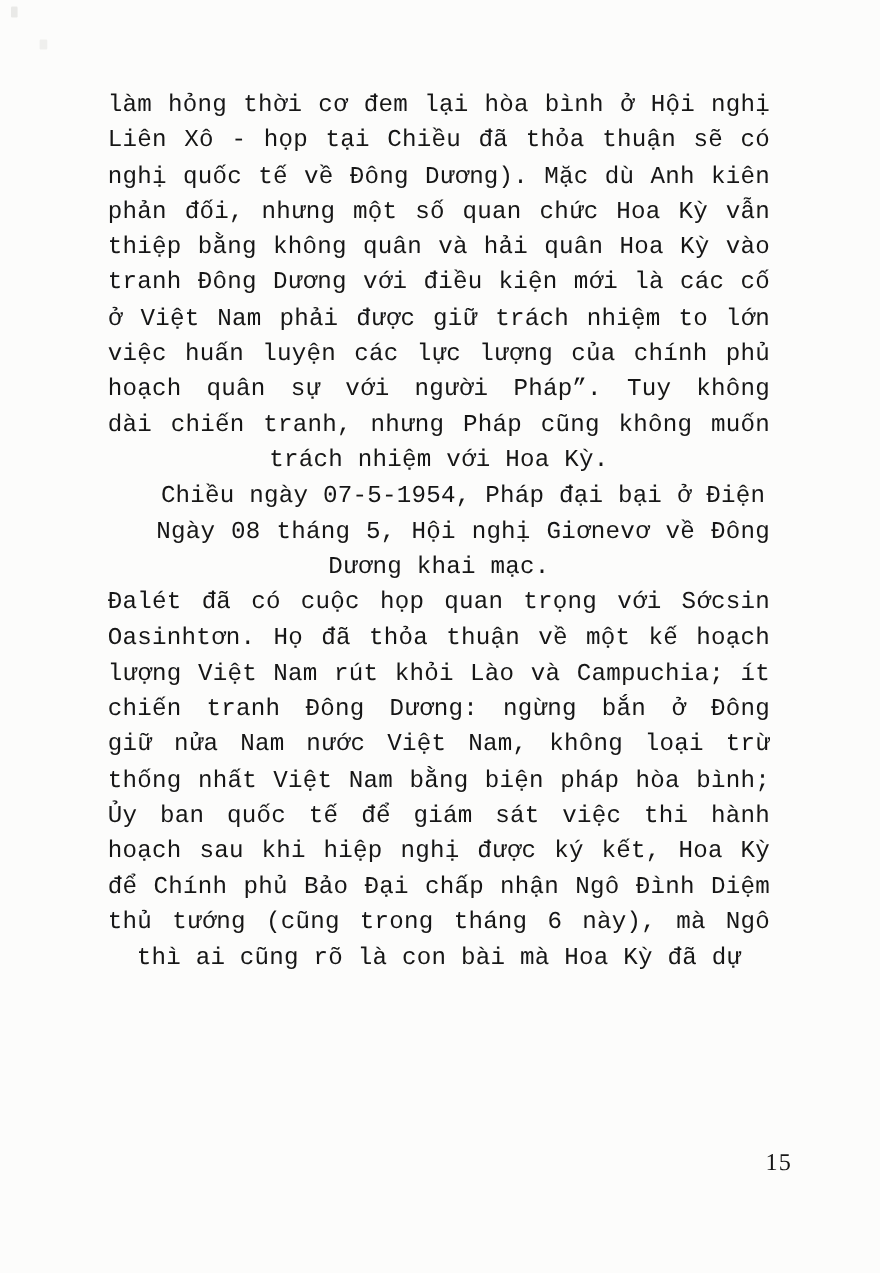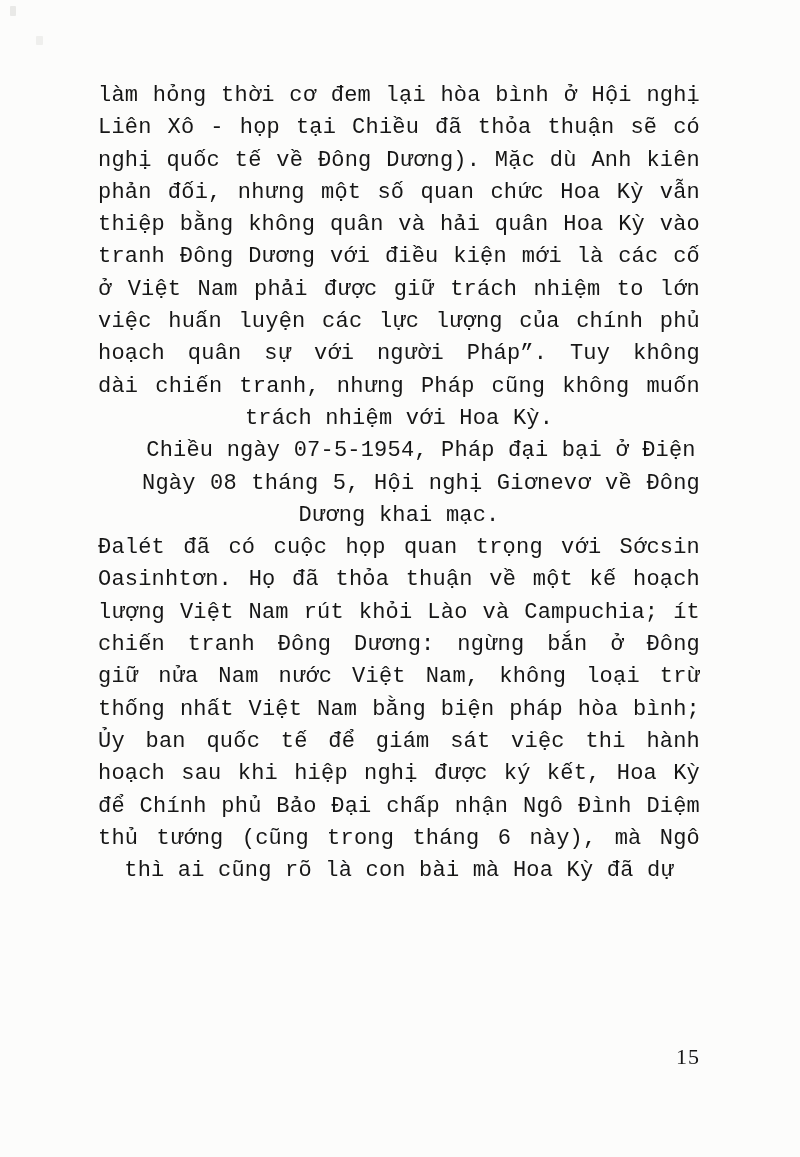--- a/index.html
+++ b/index.html
@@ -59,21 +59,21 @@
     text-align-last: justify;
   }
   .line.last {
     text-align: center;
   }
   .line.indent {
     text-indent: 44px;
   }
   .page-number {
     position: absolute;
-    left: 660px;
+    left: 680px;
     top: 1042px;
     width: 56px;
     text-align: center;
     font-size: 22px;
     line-height: 30px;
     color: var(--ink, #161616);
     letter-spacing: 1px;
   }
 </style>
 </head>

